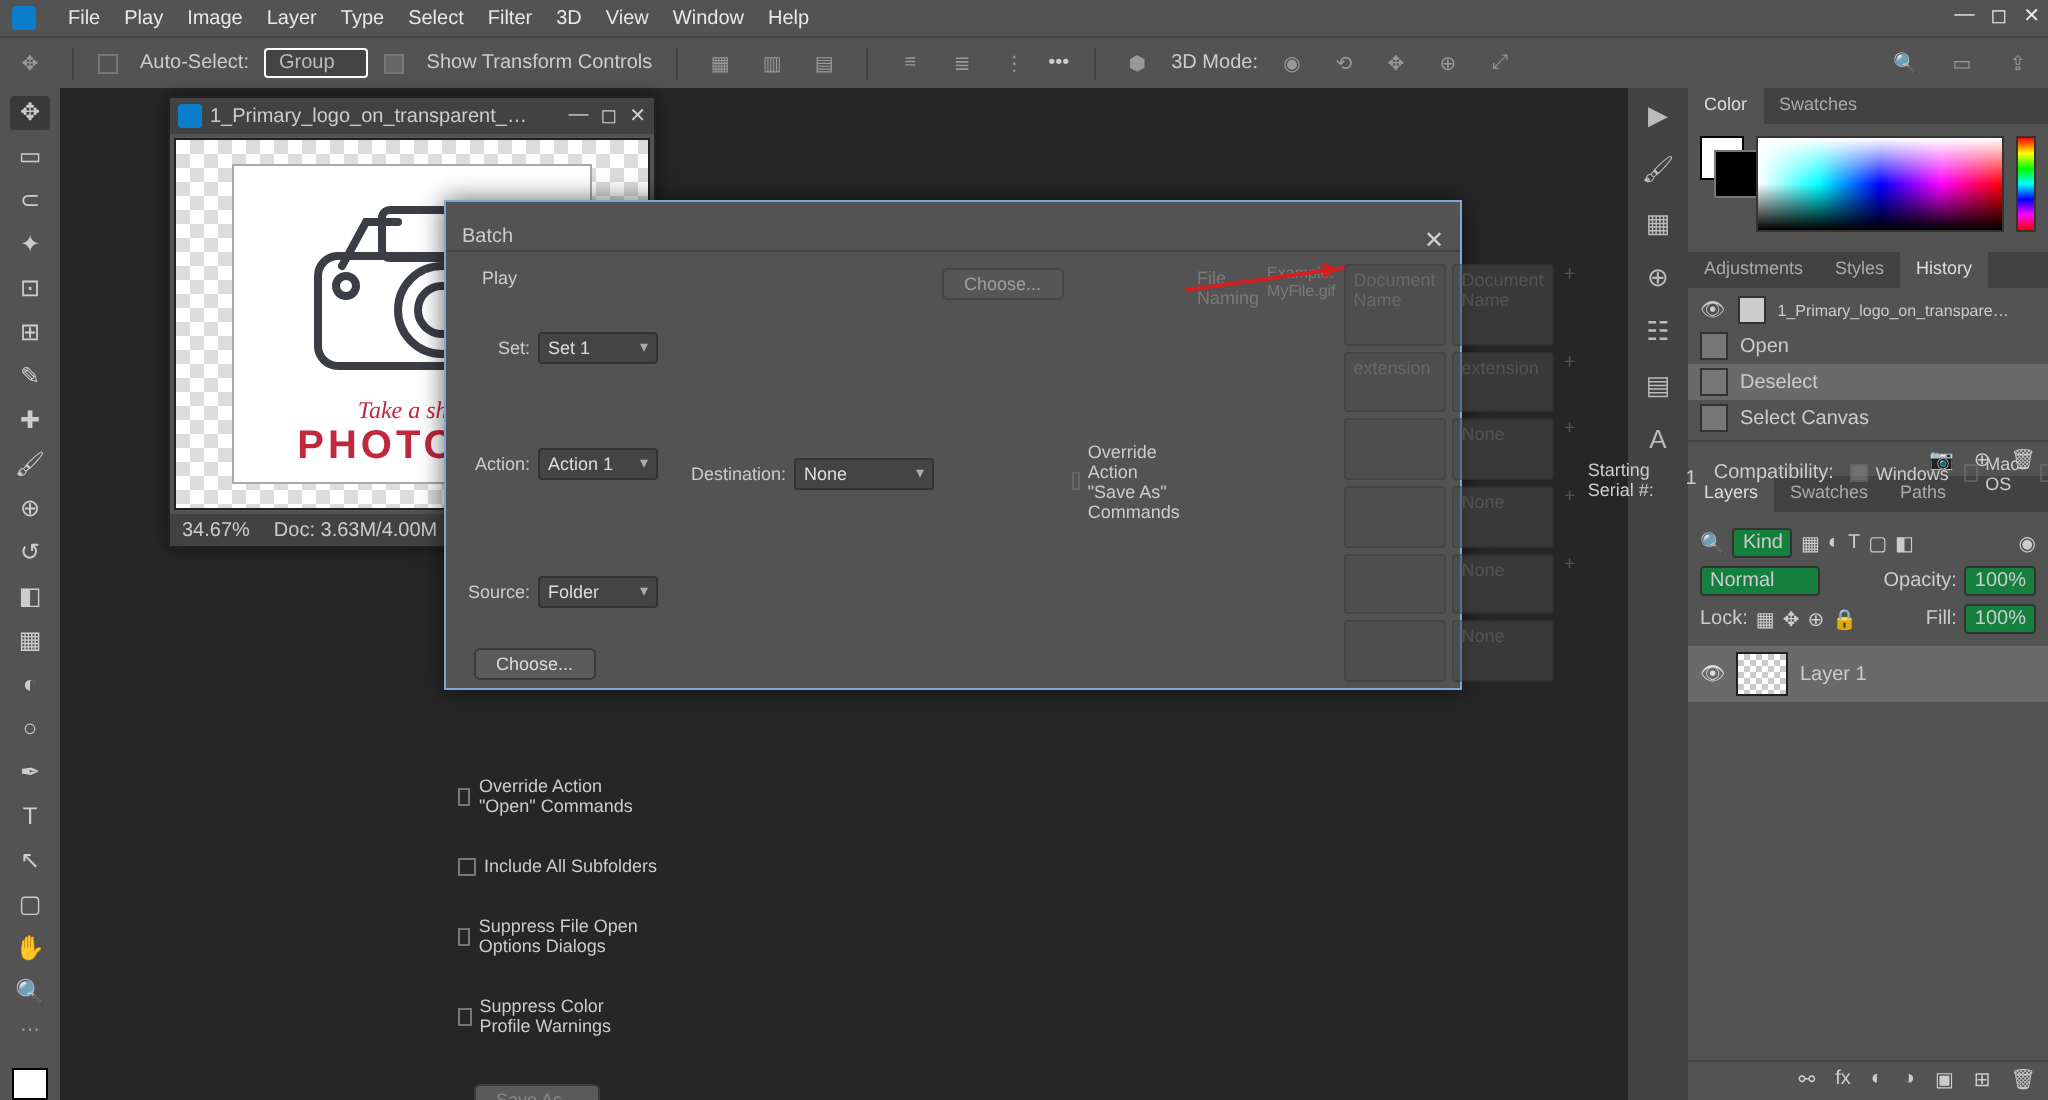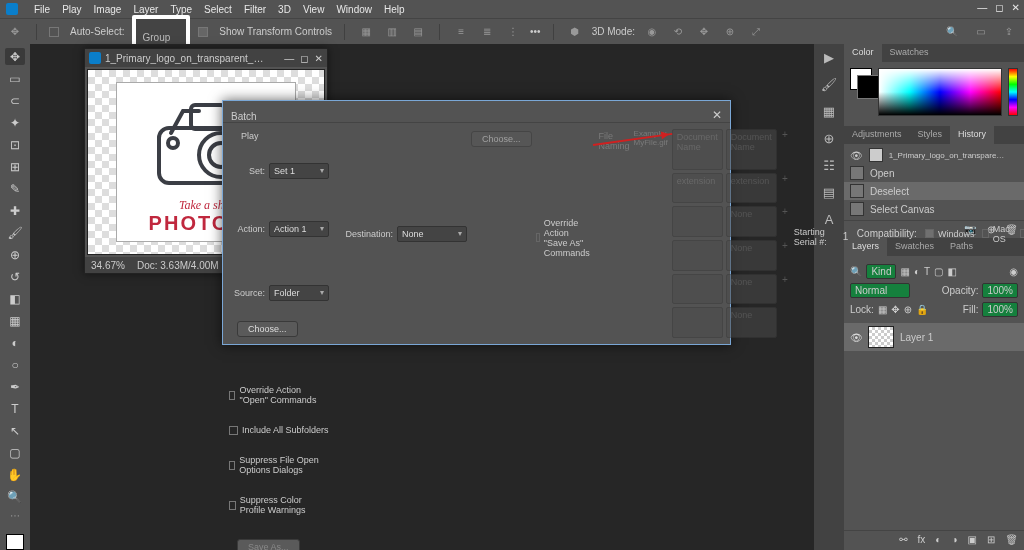--- a/index.html
+++ b/index.html
@@ -3,21 +3,21 @@
 <meta charset="utf-8">
 <style>
 *{margin:0;padding:0;box-sizing:border-box;font-family:Tahoma,Arial,sans-serif;font-size:10px;color:#ccc;user-select:none}
 body{background:#323232;width:1024px;height:550px;overflow:hidden;position:relative}
 .menubar{background:#535353;height:18px;display:flex;align-items:center;padding:0 6px;gap:12px}
 .menubar .logo{width:12px;height:12px;background:#0a7eca;border-radius:2px;margin-right:4px}
 .menubar span{font-size:10px;color:#e8e8e8}
 .win-controls{position:absolute;right:4px;top:2px;display:flex;gap:8px;color:#ccc}
 .optbar{background:#535353;height:26px;border-top:1px solid #444;display:flex;align-items:center;padding:0 6px;gap:8px;font-size:9px}
 .optbar .sep{width:1px;height:16px;background:#404040;margin:0 4px}
-.optbar .drop{background:#444;border:4px solid #ffffff;padding:13px 16px 1px 6px;border-radius:2px;position:relative;color:#bbb}
+.optbar .drop{background:#444;border:1px solid #ffffff;padding:1px 16px 1px 6px;border-radius:2px;position:relative;color:#bbb}
 .optbar .chk{width:10px;height:10px;border:1px solid #777;display:inline-block;margin-right:3px}
 .optbar .chk.on{background:#666}
 .optbar .ico{width:18px;height:18px;display:inline-flex;align-items:center;justify-content:center;color:#999}
 .workspace{position:absolute;left:30px;right:210px;top:44px;bottom:0;background:#262626}
 .toolpanel{position:absolute;left:0;top:44px;bottom:0;width:30px;background:#535353;display:flex;flex-direction:column;align-items:center;padding-top:4px;gap:5px}
 .toolpanel .tool{width:20px;height:20px;display:flex;align-items:center;justify-content:center;color:#ccc;font-size:12px;border-radius:2px}
 .toolpanel .tool.active{background:#3a3a3a}
 .toolpanel .swatch{width:18px;height:18px;background:#fff;border:1px solid #000;margin-top:8px;position:relative}
 .toolpanel .swatch::after{content:"";position:absolute;left:4px;top:4px;width:18px;height:18px;background:#000;border:1px solid #777;z-index:-1}
 .rightcol{position:absolute;right:0;top:44px;bottom:0;width:180px;background:#535353;display:flex;flex-direction:column}
@@ -53,21 +53,21 @@
 .docwin .titlebar{height:18px;background:#424242;display:flex;align-items:center;padding:0 4px;font-size:9px;gap:4px}
 .docwin .titlebar .ficon{width:12px;height:12px;background:#0a7eca;border-radius:2px}
 .docwin .titlebar .winbtns{margin-left:auto;display:flex;gap:6px;color:#bbb}
 .docwin .canvas{margin:2px;height:186px;background:repeating-conic-gradient(#ddd 0 25%,#fff 0 50%) 0 0/14px 14px;display:flex;align-items:center;justify-content:center;position:relative;border:1px solid #222}
 .docwin .status{height:16px;background:#424242;display:flex;align-items:center;padding:0 6px;font-size:9px;gap:12px}
 .logo-art{width:180px;height:160px;background:#fff;display:flex;flex-direction:column;align-items:center;justify-content:center;position:relative;border:1px solid #aaa;overflow:hidden}
 .logo-art .txt1{font-family:cursive;color:#c0283e;font-size:12px;font-style:italic;position:absolute;bottom:28px}
 .logo-art .txt2{font-weight:bold;color:#c0283e;font-size:20px;letter-spacing:2px;position:absolute;bottom:6px}
 .camera{position:absolute;top:10px;width:130px;height:100px}
 .dialog{position:absolute;left:222px;top:100px;width:509px;height:245px;background:#535353;border:1px solid #7aa7d6;box-shadow:0 0 12px rgba(0,0,0,.6)}
-.dialog .dtitle{height:22px;display:flex;align-items:flex-end;padding:0 8px;font-size:11px;border-bottom:1px solid #444}
+.dialog .dtitle{height:22px;display:flex;align-items:flex-start;padding:12px 8px;font-size:11px;border-bottom:1px solid #444}
 .dialog .dtitle .close{margin-left:auto;color:#ccc;font-size:12px}
 .dialog .dbody{display:flex;padding:6px;gap:8px;height:calc(100% - 22px)}
 .dcol-left{width:170px;display:flex;flex-direction:column;gap:20px}
 .dcol-mid{flex:1;display:flex;flex-direction:row;gap:4px}
 .dcol-right{width:48px;display:flex;flex-direction:column;gap:6px;align-items:flex-end}
 .fieldset-label{font-size:9px;color:#ccc;margin:2px 0}
 .frow{display:flex;align-items:center;gap:4px}
 .frow label{width:36px;text-align:right;font-size:9px;color:#ccc}
 .frow .sel{flex:1;background:#444;border:1px solid #333;padding:2px 4px;font-size:9px;color:#ddd;border-radius:2px;position:relative}
 .frow .sel::after{content:"▾";position:absolute;right:4px;color:#aaa;font-size:8px}

